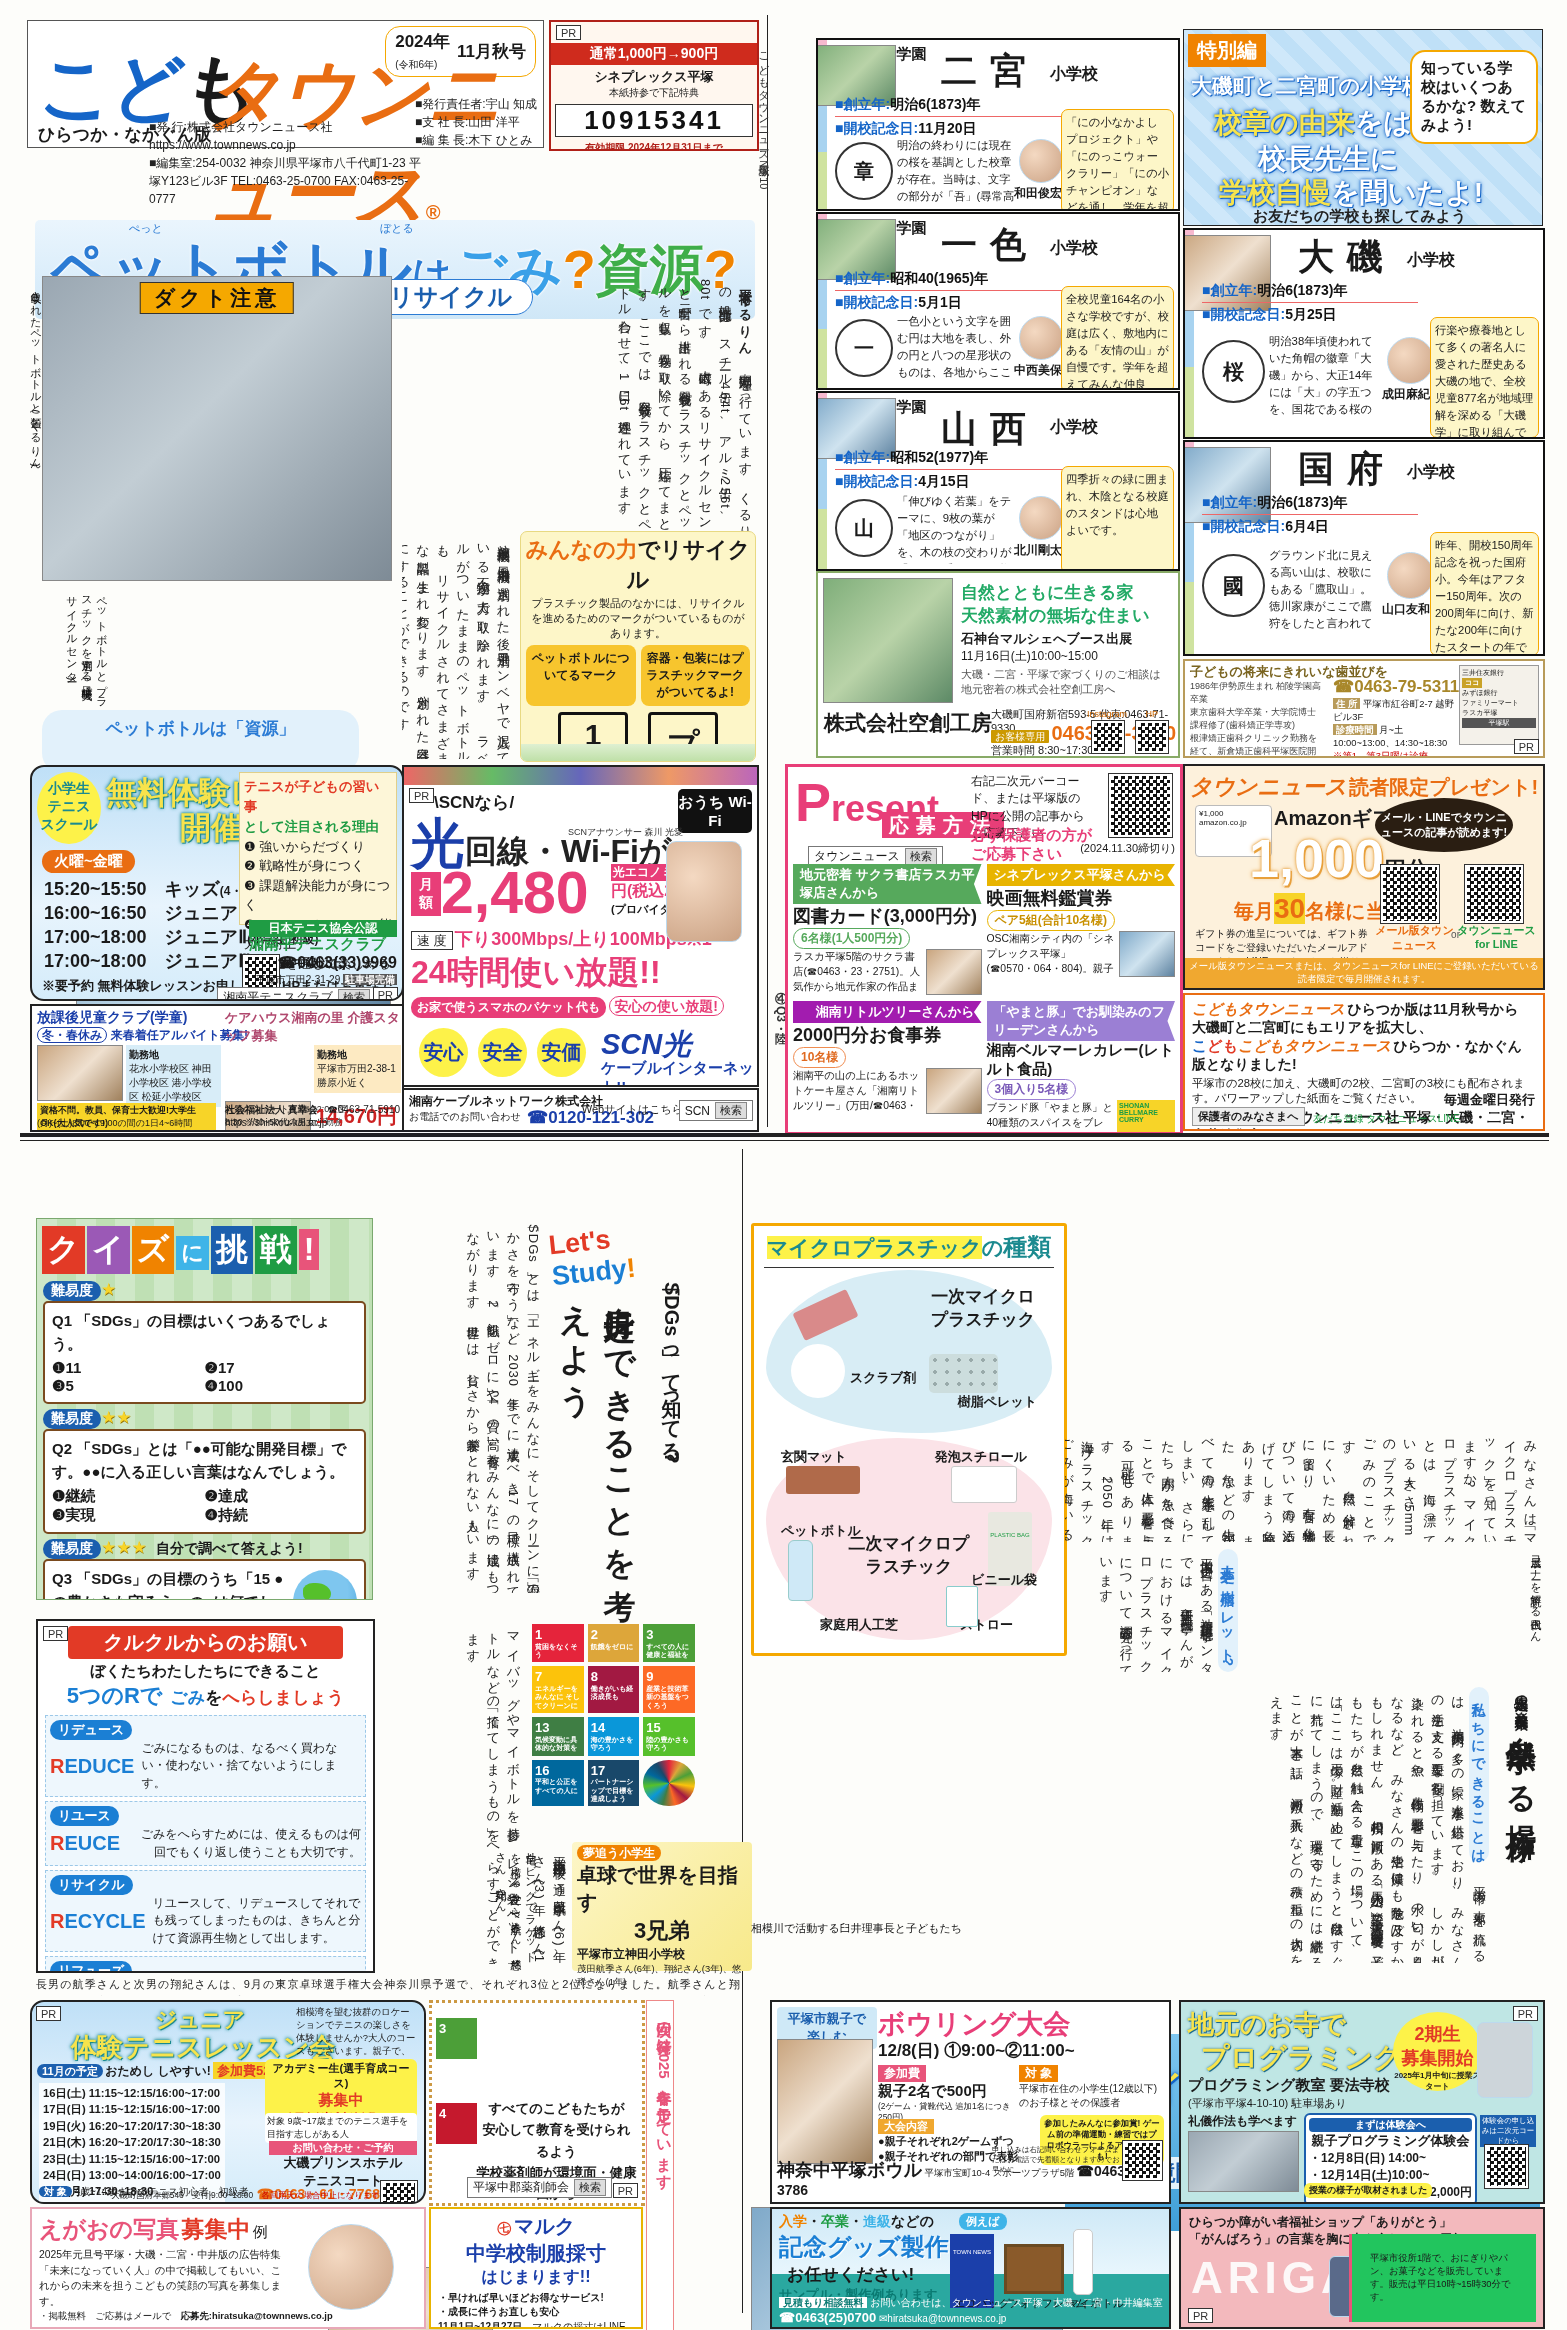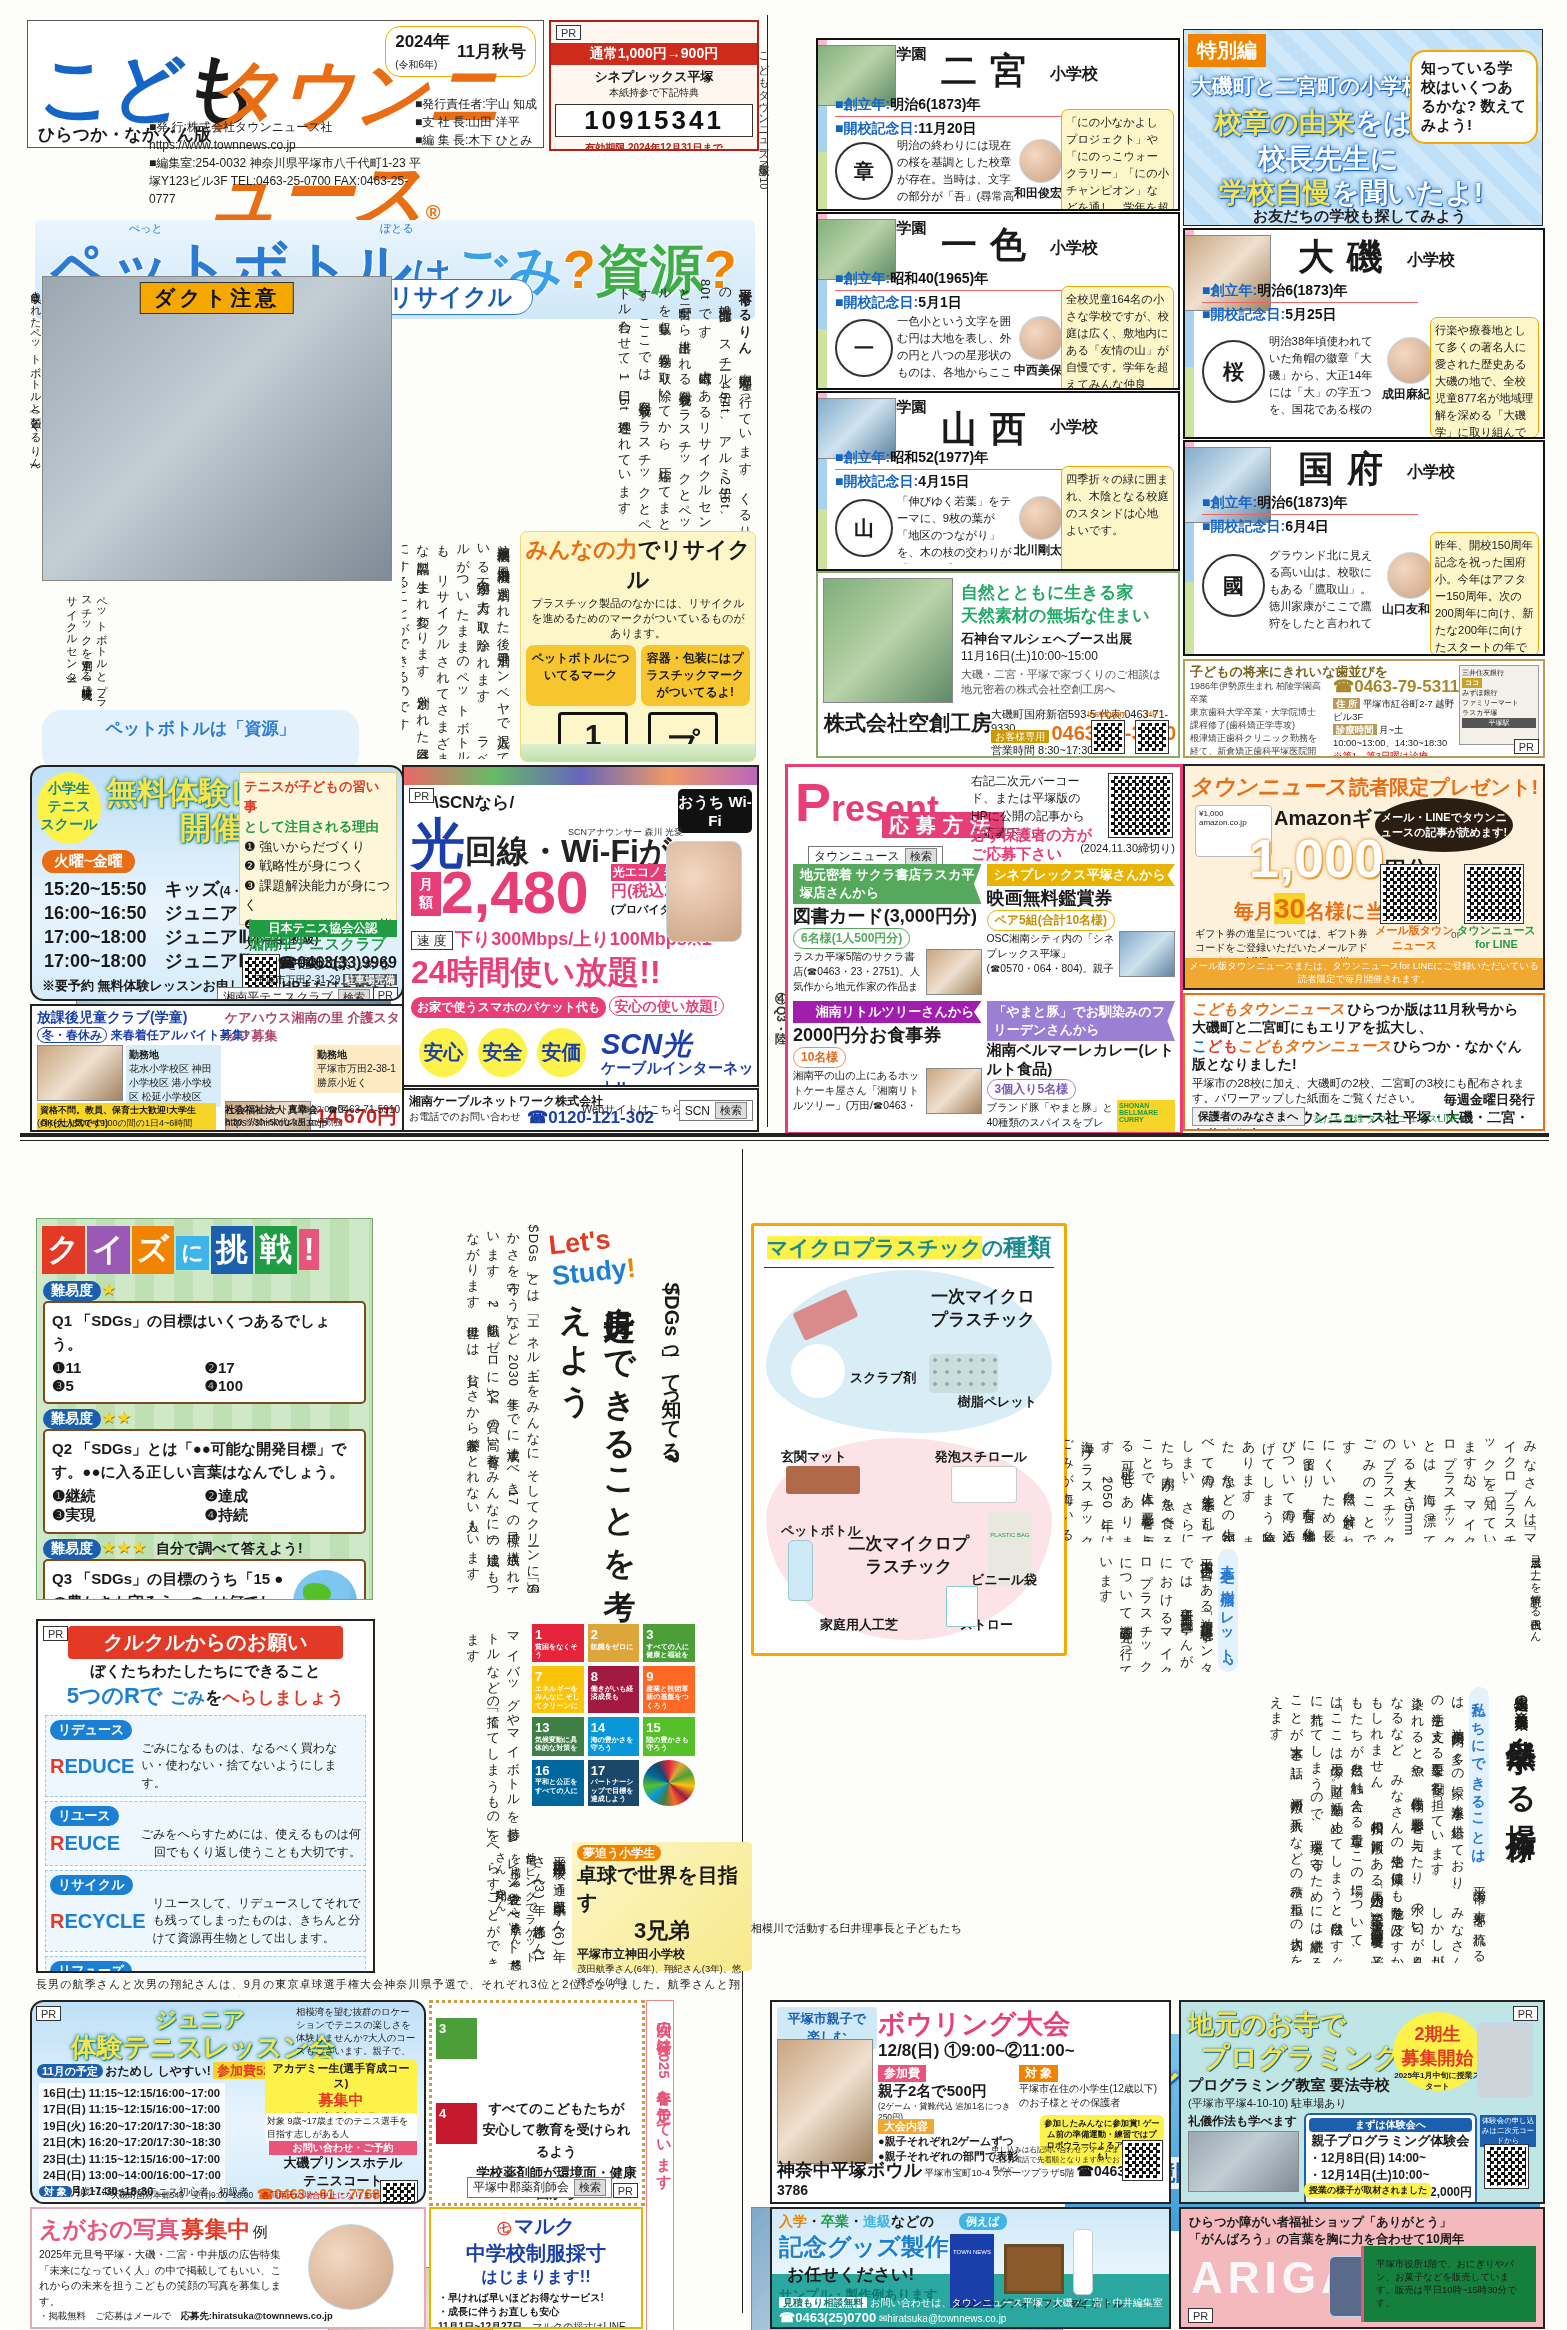--- a/index.html
+++ b/index.html
@@ -867,20 +867,20 @@
       <b style="background:#fff;color:#0a7a72;padding:0 4px;"><span>見積もり</span><span>相談無料</span></b>
       <span>お問い合わせは、タウンニュース平塚・大磯・二宮・中井編集室</span> <b style="font-size:13px;">☎0463(25)0700</b> <span>✉hiratsuka@townnews.co.jp</span>
     </div>
   </div>
 
   <div class="abs ad arigato clip" style="left:1179px;top:2207px;width:362px;height:118px;">
     <div style="padding:5px 8px 0;font-size:12.3px;font-weight:900;">ひらつか障がい者福祉ショップ「ありがとう」</div>
     <div style="padding:0 8px;font-size:12.3px;font-weight:900;"><span>「がんばろう」の言葉を胸に力を合わせて10周年</span></div>
     <div class="abs" style="left:10px;top:44px;font-size:44px;font-weight:900;color:#fff;letter-spacing:5px;opacity:.9;">ARIGATO</div>
     <div class="abs avatar" style="left:148px;top:47px;width:118px;height:59px;border-radius:6px;background:#5a6a8a;"></div>
-    <div class="abs" style="right:7px;bottom:5px;width:148px;background:#15803d;border-left:3px solid #e8547a;font-size:9.4px;padding:12px;">
+    <div class="abs" style="right:7px;bottom:5px;width:148px;background:#22c55e;border-left:3px solid #e8547a;font-size:9.4px;padding:18px;">
       <span>平塚市役所1階で、おにぎりやパン、お菓子などを販売しています。</span><span>販売は平日10時~15時30分です。</span>
     </div>
     <div class="abs pr-badge" style="left:7px;bottom:4px;">PR</div>
   </div>
 
 </div>
 
 
 </body></html>

